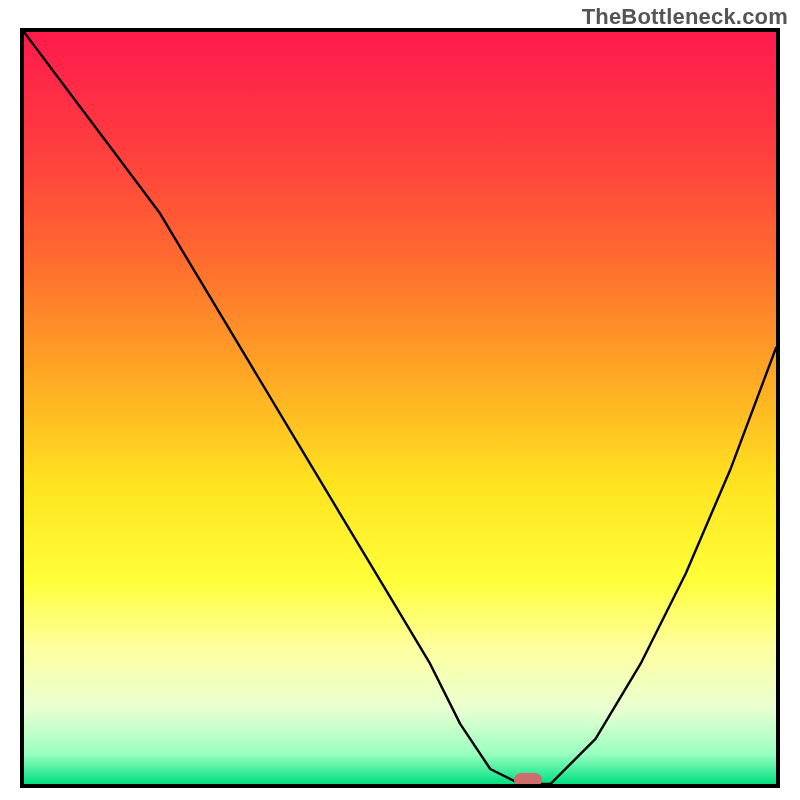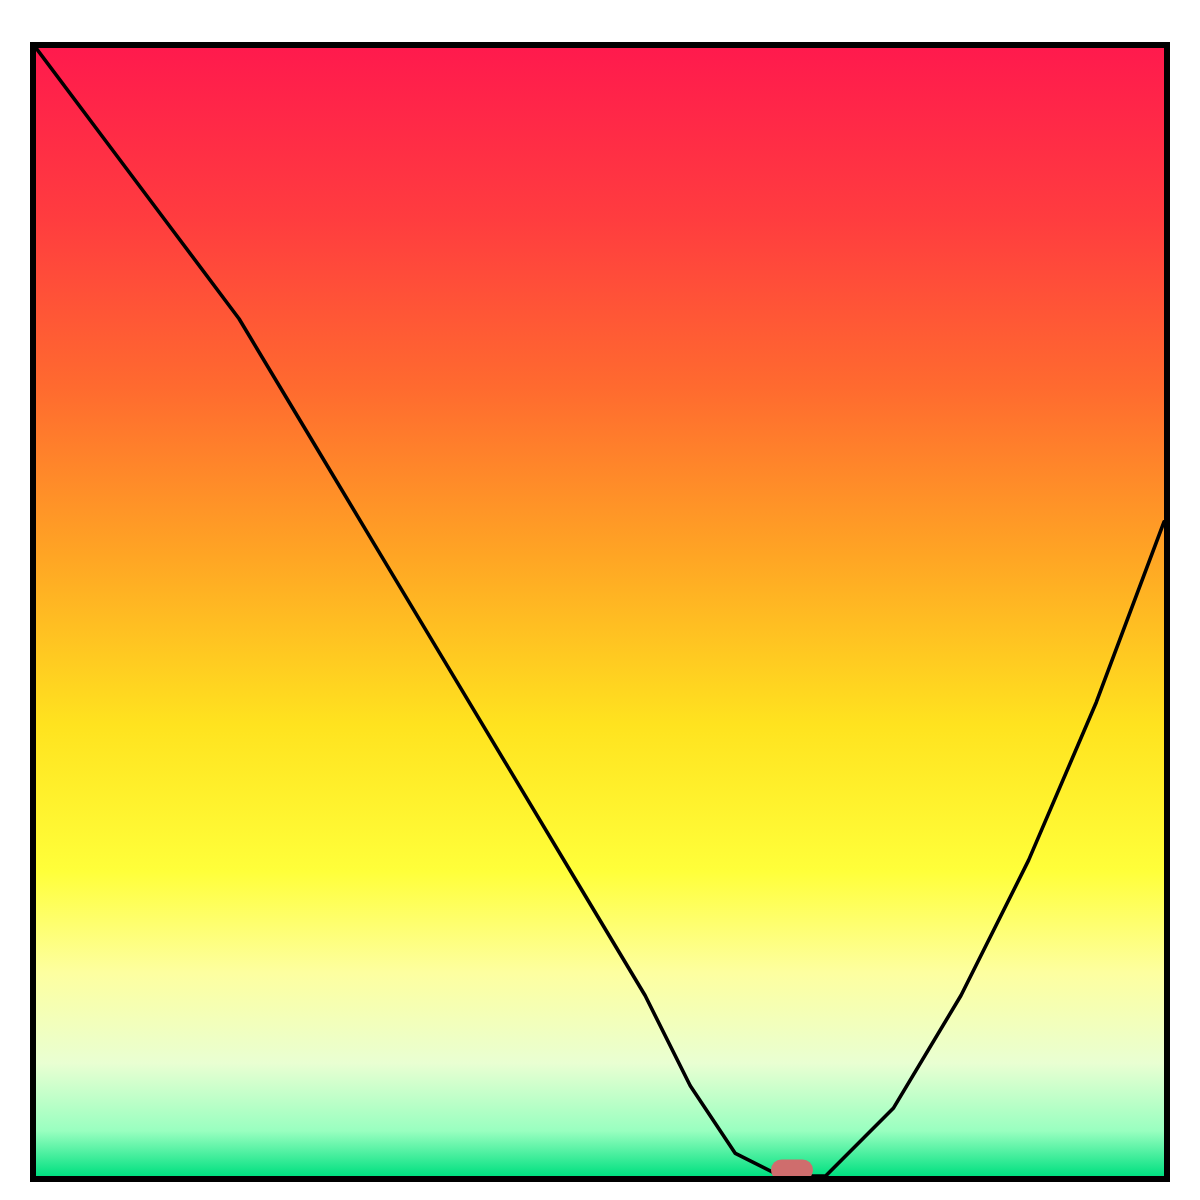--- a/index.html
+++ b/index.html
@@ -53,20 +53,21 @@
     background: #cf6d6d;
     transform: translate(-50%, -50%);
     z-index: 5;
   }
 </style>
 </head>
 <body>
 
 <div class="container">
 
+  <div class="watermark">TheBottleneck.com</div>
 
   <div class="plot">
     <svg class="gradient" viewBox="0 0 100 100" preserveAspectRatio="none">
       <defs>
         <linearGradient id="bg-grad" x1="0" y1="0" x2="0" y2="1">
             <stop offset="0%" stop-color="#ff1a4d"></stop>
             <stop offset="15%" stop-color="#ff3c3f"></stop>
             <stop offset="30%" stop-color="#ff6a2f"></stop>
             <stop offset="45%" stop-color="#ffa524"></stop>
             <stop offset="60%" stop-color="#ffe31f"></stop>

